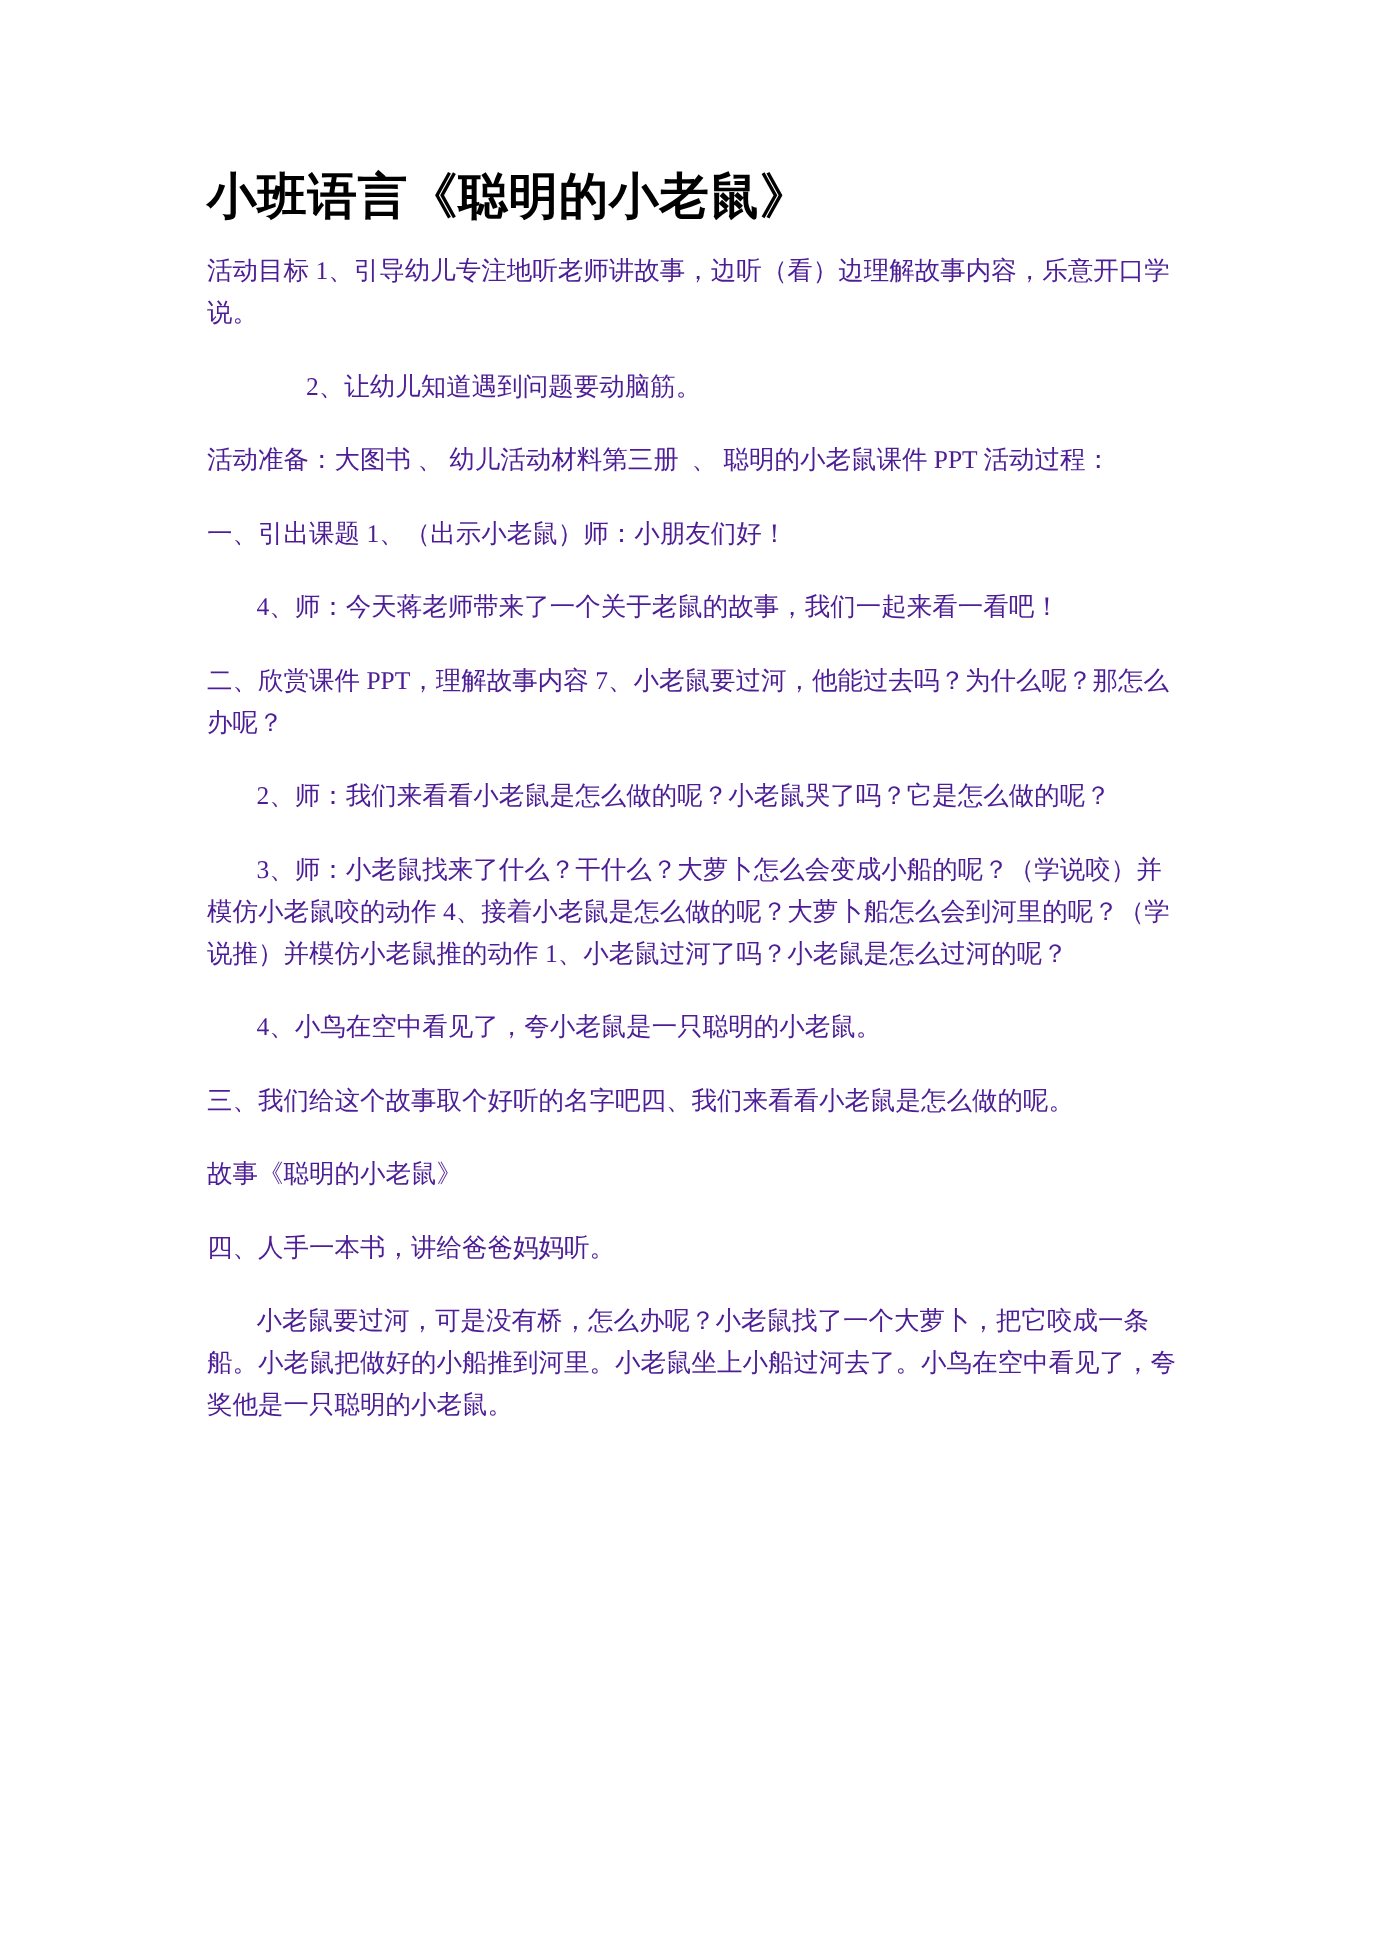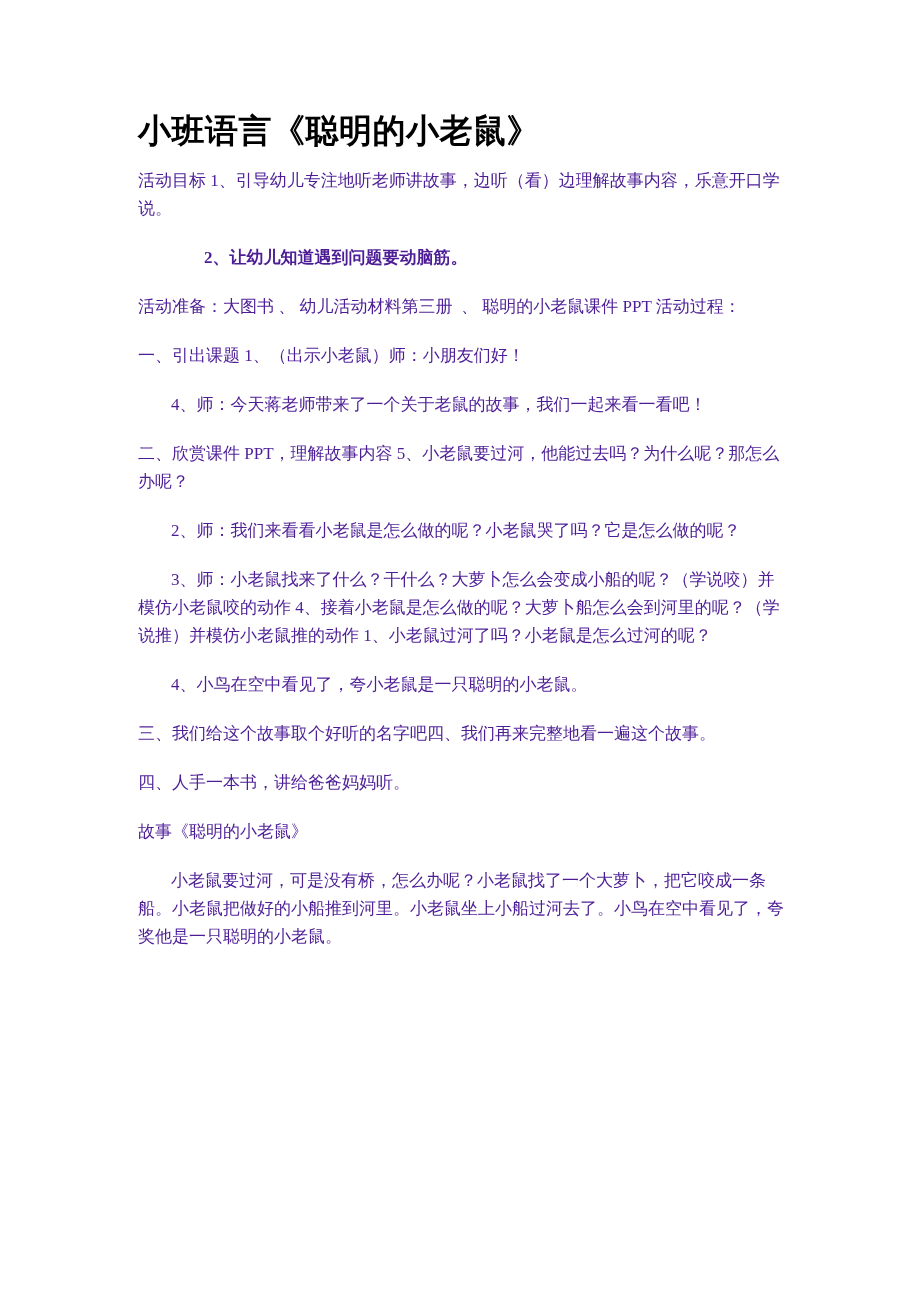--- a/index.html
+++ b/index.html
@@ -34,49 +34,48 @@
     margin: 0 0 21px 0;
     white-space: pre-wrap;
     color: #4c1d95;
   }
   .para.indent {
     text-indent: 33px;
   }
   .para.indent-lg {
     text-indent: 66px;
     margin-top: 14px;
-    font-weight: bold;
   }
 </style>
 </head>
 <body>
 
 <div class="page">
 
   <h1 class="doc-title">小班语言《聪明的小老鼠》</h1>
 
   <p class="para">活动目标 1、引导幼儿专注地听老师讲故事，边听（看）边理解故事内容，乐意开口学说。</p>
 
   <p class="para indent-lg">2、让幼儿知道遇到问题要动脑筋。</p>
 
   <p class="para">活动准备：大图书 、 幼儿活动材料第三册  、 聪明的小老鼠课件 PPT 活动过程：</p>
 
   <p class="para">一、引出课题 1、（出示小老鼠）师：小朋友们好！</p>
 
   <p class="para indent">4、师：今天蒋老师带来了一个关于老鼠的故事，我们一起来看一看吧！</p>
 
-  <p class="para">二、欣赏课件 PPT，理解故事内容 5、小老鼠要过河，他能过去吗？为什么呢？那怎么办呢？</p>
+  <p class="para">二、欣赏课件 PPT，理解故事内容 7、小老鼠要过河，他能过去吗？为什么呢？那怎么办呢？</p>
 
   <p class="para indent">2、师：我们来看看小老鼠是怎么做的呢？小老鼠哭了吗？它是怎么做的呢？</p>
 
   <p class="para indent">3、师：小老鼠找来了什么？干什么？大萝卜怎么会变成小船的呢？（学说咬）并模仿小老鼠咬的动作 4、接着小老鼠是怎么做的呢？大萝卜船怎么会到河里的呢？（学说推）并模仿小老鼠推的动作 1、小老鼠过河了吗？小老鼠是怎么过河的呢？</p>
 
   <p class="para indent">4、小鸟在空中看见了，夸小老鼠是一只聪明的小老鼠。</p>
 
-  <p class="para">三、我们给这个故事取个好听的名字吧四、我们再来完整地看一遍这个故事。</p>
+  <p class="para">三、我们给这个故事取个好听的名字吧四、我们来看看小老鼠是怎么做的呢。</p>
+
+  <p class="para">故事《聪明的小老鼠》</p>
 
   <p class="para">四、人手一本书，讲给爸爸妈妈听。</p>
-
-  <p class="para">故事《聪明的小老鼠》</p>
 
   <p class="para indent">小老鼠要过河，可是没有桥，怎么办呢？小老鼠找了一个大萝卜，把它咬成一条船。小老鼠把做好的小船推到河里。小老鼠坐上小船过河去了。小鸟在空中看见了，夸奖他是一只聪明的小老鼠。</p>
 
 </div>
 
 </body></html>

